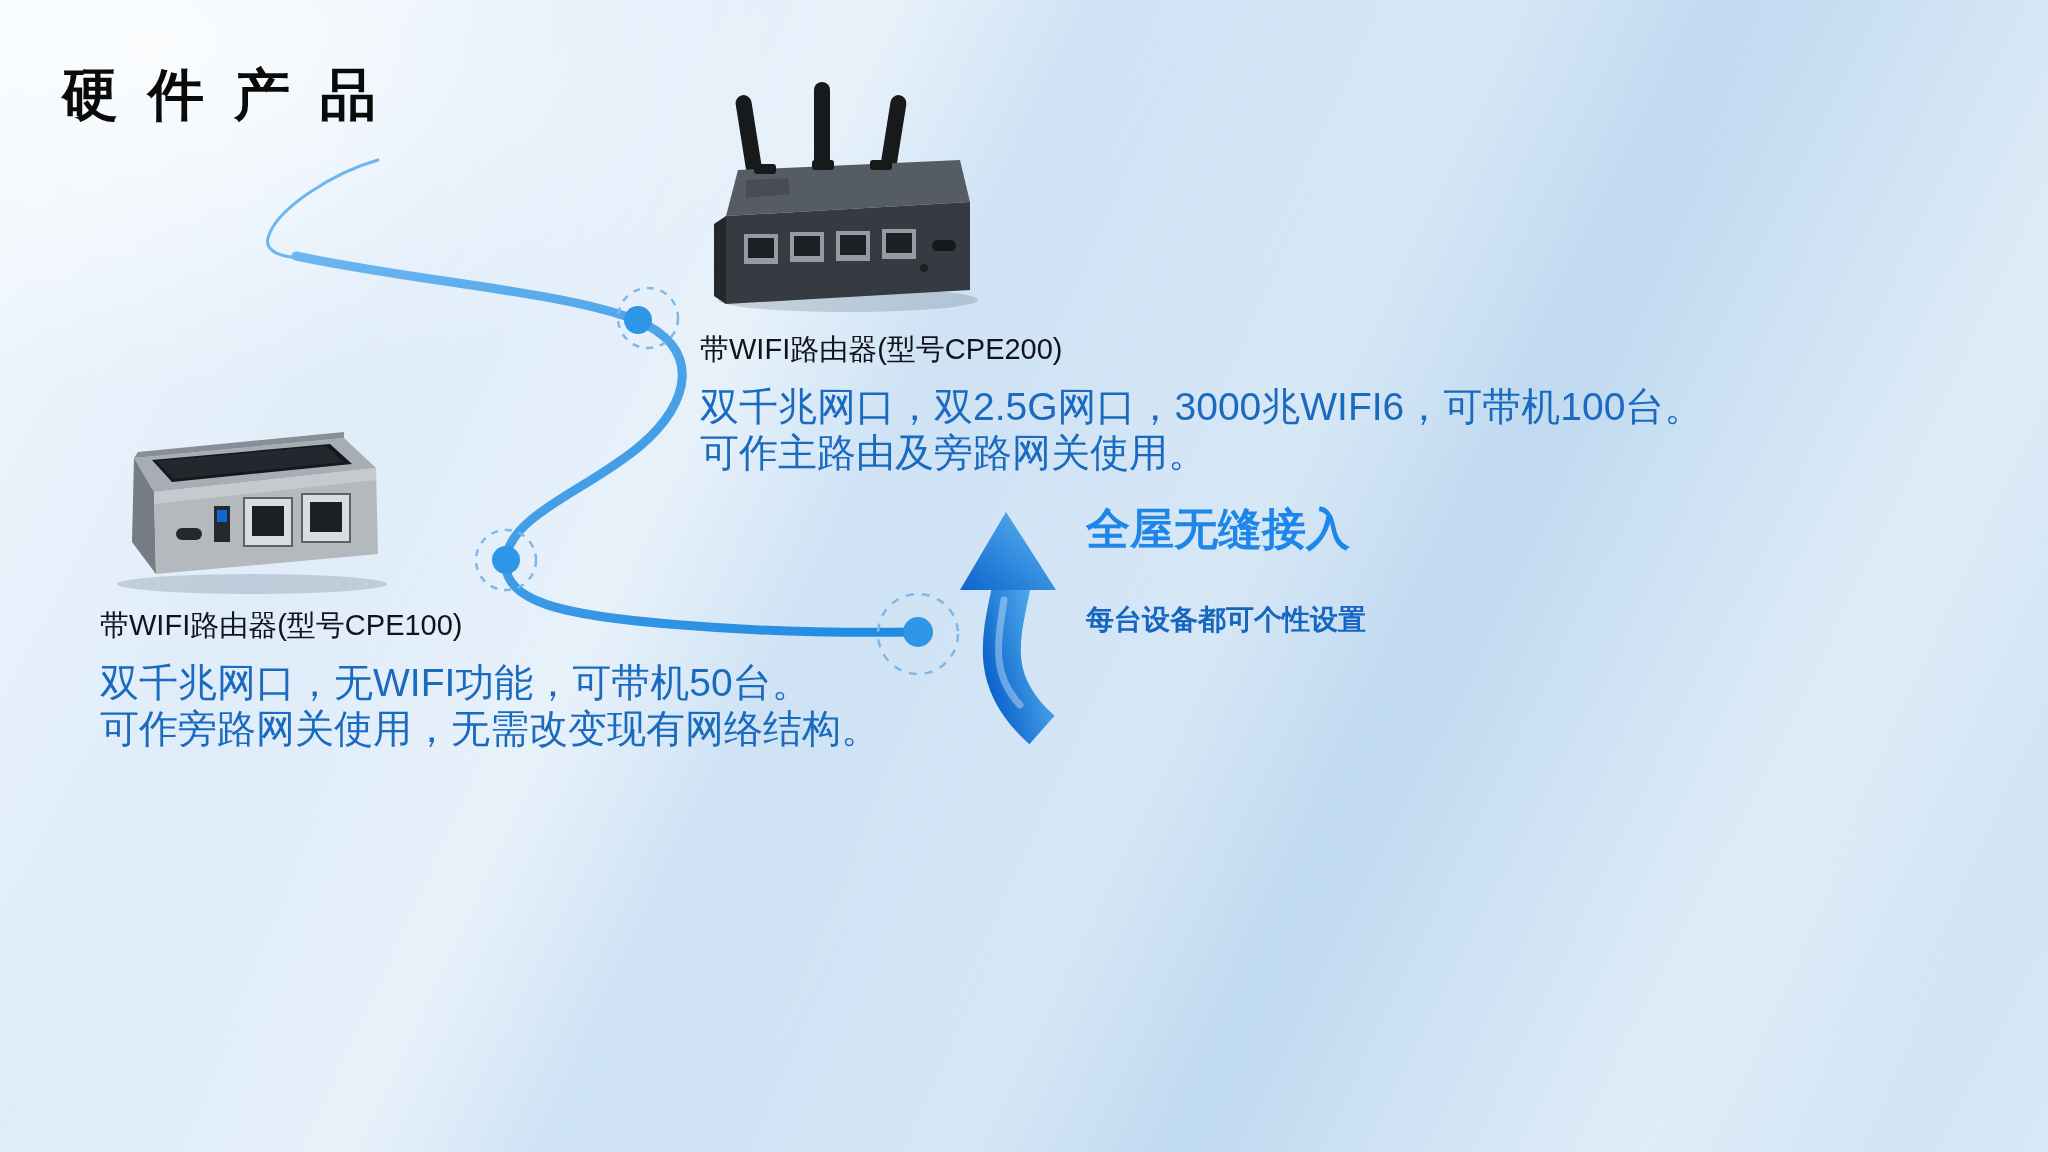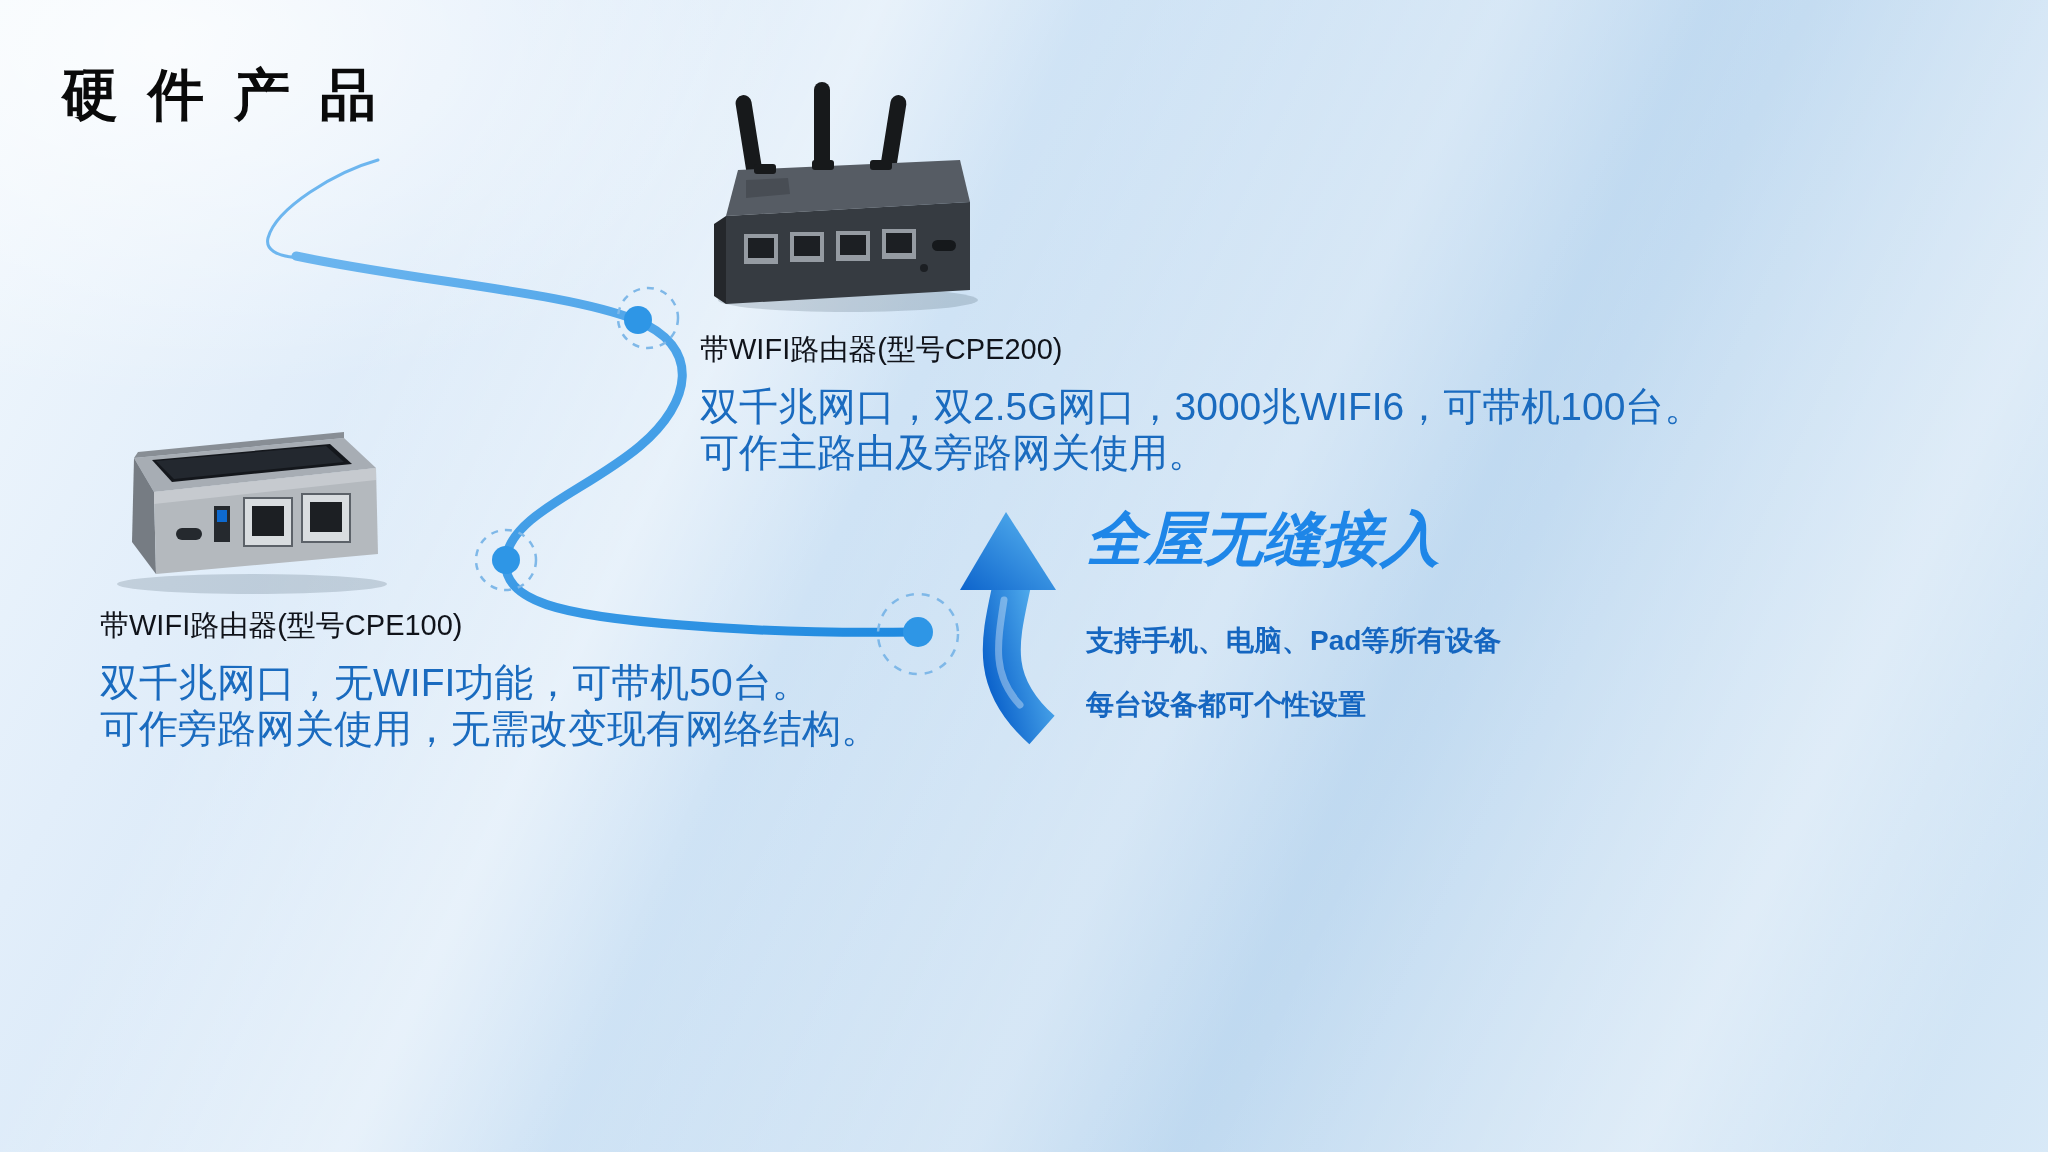--- a/index.html
+++ b/index.html
@@ -52,21 +52,21 @@
   .art-cpe100{left:92px;top:402px;width:310px;height:200px;}
 
   .text-block{position:absolute;z-index:4;}
   .product-name{font-size:29px;font-weight:normal;color:#10131a;margin:0 0 14px 0;}
   .product-desc{font-size:39px;color:#1a6bbf;line-height:46px;margin:0;}
 
   .block-cpe200{left:700px;top:330px;}
   .block-cpe100{left:100px;top:606px;}
 
   .features-block{left:1086px;top:500px;}
-  .feature-headline{font-size:59px;font-weight:bold;color:#1e86e8;margin:0 0 42px 0;font-style:italic;}
+  .feature-headline{font-size:44px;font-weight:bold;color:#1e86e8;margin:0 0 42px 0;}
   .feature-detail{font-size:28px;font-weight:bold;color:#1566c0;margin:0 0 26px 0;}
 </style>
 </head>
 <body>
 
 <div class="slide">
 
   <h1 class="page-title">硬件产品</h1>
 
   <svg class="overlay-svg" width="2048" height="1152" viewBox="0 0 2048 1152">
@@ -167,17 +167,16 @@
   </div>
 
   <div class="text-block block-cpe100">
     <p class="product-name">带WIFI路由器(型号CPE100)</p>
     <p class="product-desc">双千兆网口，无WIFI功能，可带机50台。</p>
     <p class="product-desc">可作旁路网关使用，无需改变现有网络结构。</p>
   </div>
 
   <div class="text-block features-block">
     <p class="feature-headline">全屋无缝接入</p>
-    <p class="feature-detail">支持手机、电脑、Pad等所有设备</p>
     <p class="feature-detail">每台设备都可个性设置</p>
   </div>
 
 </div>
 
 </body></html>

